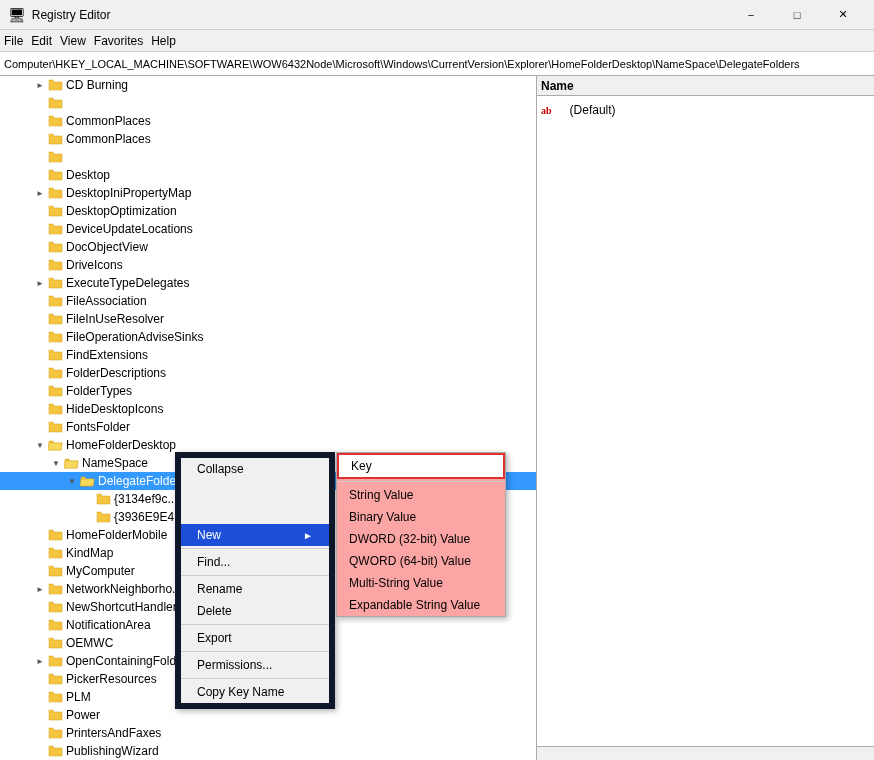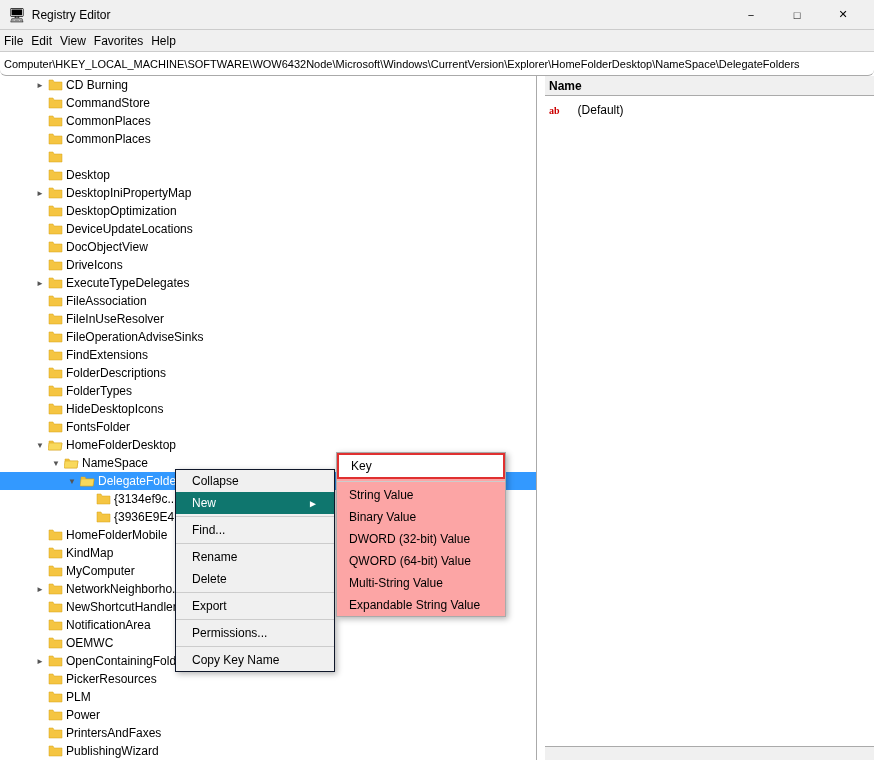--- a/index.html
+++ b/index.html
@@ -55,21 +55,20 @@
     
     .address-bar {
       background: #fff;
       height: 24px;
       display: flex;
       align-items: center;
       border-bottom: 1px solid #aaa;
       padding: 0 4px;
       font-size: 11px;
       color: #000;
-      border-radius: 6px;
     }
 
     
     .main-content {
       display: flex;
       height: calc(760px - 30px - 22px - 24px);
     }
 
     
     .tree-pane {
@@ -109,21 +108,20 @@
       font-size: 8px;
       color: #555;
     }
     .tree-label { flex: 1; }
 
     
     .right-pane {
       flex: 1;
       background: #fff;
       position: relative;
-      margin-left: 8px;
     }
     .right-pane-header {
       display: flex;
       align-items: center;
       height: 20px;
       background: #f0f0f0;
       border-bottom: 1px solid #aaa;
       padding: 0 4px;
       font-size: 12px;
       font-weight: 600;
@@ -148,39 +146,39 @@
     }
 
     
     .tree-scroll::-webkit-scrollbar { width: 14px; }
     .tree-scroll::-webkit-scrollbar-track { background: #f0f0f0; }
     .tree-scroll::-webkit-scrollbar-thumb { background: #c0c0c0; border: 2px solid #f0f0f0; }
 
     
     .context-menu {
       position: absolute;
-      top: 469px;
+      top: 452px;
       left: 175px;
       background: #f0f0f0;
-      border: 1px solid #0f172a;
+      border: 6px solid #0f172a;
       box-shadow: 2px 2px 6px rgba(0,0,0,0.3);
       min-width: 160px;
       z-index: 100;
       font-size: 12px;
     }
     .context-menu-item {
       padding: 4px 16px;
       cursor: pointer;
       display: flex;
       align-items: center;
       justify-content: space-between;
       white-space: nowrap;
       position: relative;
     }
-    .context-menu-item.active { background: #0f766e; color: #fff; }
+    .context-menu-item.active { background: #1d4ed8; color: #fff; margin-top: 44px; }
     .context-menu-separator {
       height: 1px;
       background: #ccc;
       margin: 2px 0;
     }
     .context-menu-arrow { font-size: 10px; }
 
     
     .submenu {
       position: absolute;
@@ -252,21 +250,20 @@
 </svg></span>
             <span class="tree-label">CD Burning</span>
           </div>
           <div class="tree-item">
             <span class="tree-indent"></span>
             <span class="tree-indent"></span>
             <span class="tree-expander"></span>
             <span><svg width="16" height="16" viewBox="0 0 16 16" style="vertical-align:middle;margin-right:2px;flex-shrink:0;">
   <path d="M1,3 L5,3 L6,5 L14,5 L14,13 L1,13 Z" fill="#f5c542" stroke="#d4a017" stroke-width="0.5"></path>
 </svg></span>
-            <span class="tree-label">CommandStore</span>
           </div>
           <div class="tree-item">
             <span class="tree-indent"></span>
             <span class="tree-indent"></span>
             <span class="tree-expander"></span>
             <span><svg width="16" height="16" viewBox="0 0 16 16" style="vertical-align:middle;margin-right:2px;flex-shrink:0;">
   <path d="M1,3 L5,3 L6,5 L14,5 L14,13 L1,13 Z" fill="#f5c542" stroke="#d4a017" stroke-width="0.5"></path>
 </svg></span>
             <span class="tree-label">CommonPlaces</span>
           </div>

